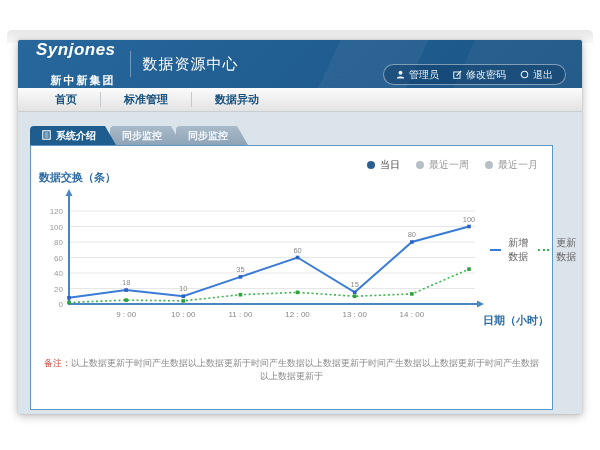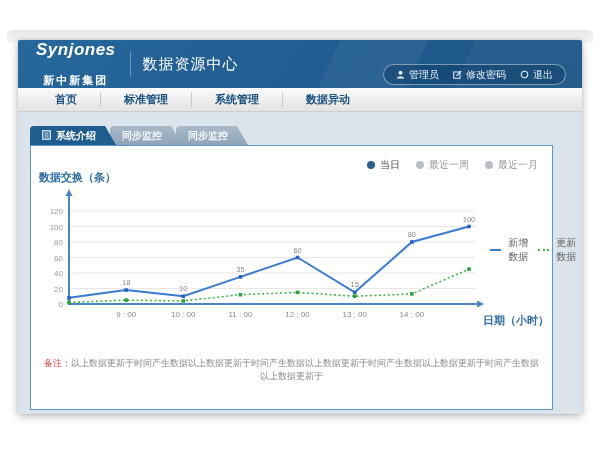--- a/index.html
+++ b/index.html
@@ -13,21 +13,21 @@
   .card { position:absolute; left:18px; top:40px; width:564px; height:374px;
     background:#dce4eb; border-radius:2px;
     box-shadow:0 2px 10px rgba(0,0,0,.28), 0 0 2px rgba(0,0,0,.2); }
 
   
   .header { position:relative; height:48px; display:flex; align-items:center;
     background:linear-gradient(130deg,#27679c 0%,#215e92 45%,#1c5585 100%);
     border-radius:2px 2px 0 0; overflow:hidden; }
   .header::after { content:""; position:absolute; inset:0;
     background:linear-gradient(115deg,transparent 55%,rgba(255,255,255,.05) 55%,rgba(255,255,255,.05) 70%,transparent 70%,transparent 78%,rgba(255,255,255,.04) 78%); }
-  .logo-block { margin-left:18px; text-align:center; color:#fff; line-height:1.05; z-index:1; }
+  .logo-block { margin-left:18px; text-align:right; color:#fff; line-height:1.05; z-index:1; }
   .logo-main { font-size:17px; font-weight:bold; font-style:italic; letter-spacing:.5px; }
   .logo-sub { font-size:11px; font-weight:bold; letter-spacing:2px;margin-top:16px; }
   .header-divider { width:1px; height:26px; background:rgba(255,255,255,.35); margin:0 12px 0 14px; z-index:1; }
   .app-title { color:#fff; font-size:15px; letter-spacing:1px; z-index:1; }
   .user-pill { position:absolute; right:16px; top:24px; height:21px; display:flex; align-items:center;
     gap:14px; padding:0 12px; background:rgba(10,50,90,.35); border:1px solid rgba(255,255,255,.45);
     border-radius:11px; z-index:2; }
   .user-item { display:flex; align-items:center; gap:4px; color:#e8f1f8; font-size:10px; cursor:pointer; }
   .user-item svg { display:block; }
 
@@ -114,21 +114,20 @@
               </svg>
           </span>
           <span>退出</span>
         </div>
       </div>
     </div>
 
     <div class="nav">
       <div class="nav-item">首页</div>
       <div class="nav-item">标准管理</div>
-      <div class="nav-item">系统管理</div>
       <div class="nav-item">数据异动</div>
     </div>
 
     <div class="content">
 
       <div class="tabs">
         <div class="tab active">
           <span>
             <svg width="9" height="10" viewBox="0 0 9 10">
                 <rect x="0.8" y="0.8" width="7.4" height="8.4" fill="none" stroke="#fff" stroke-width="1.1"></rect>

